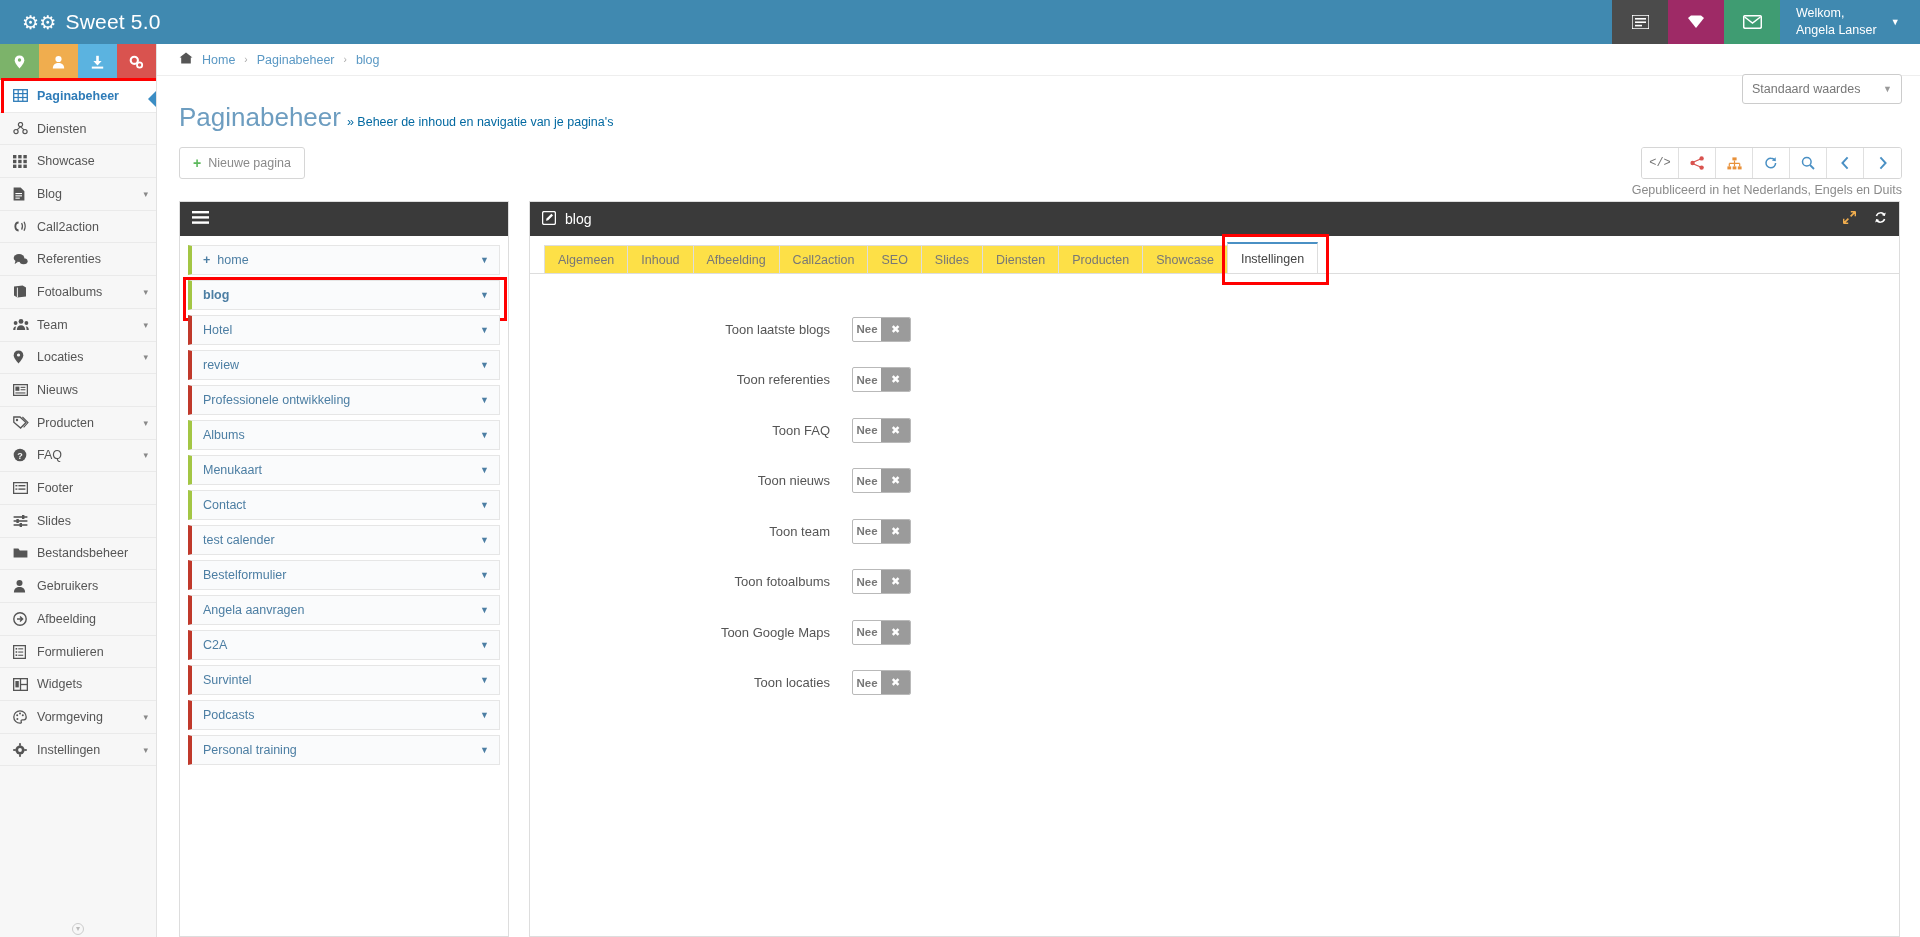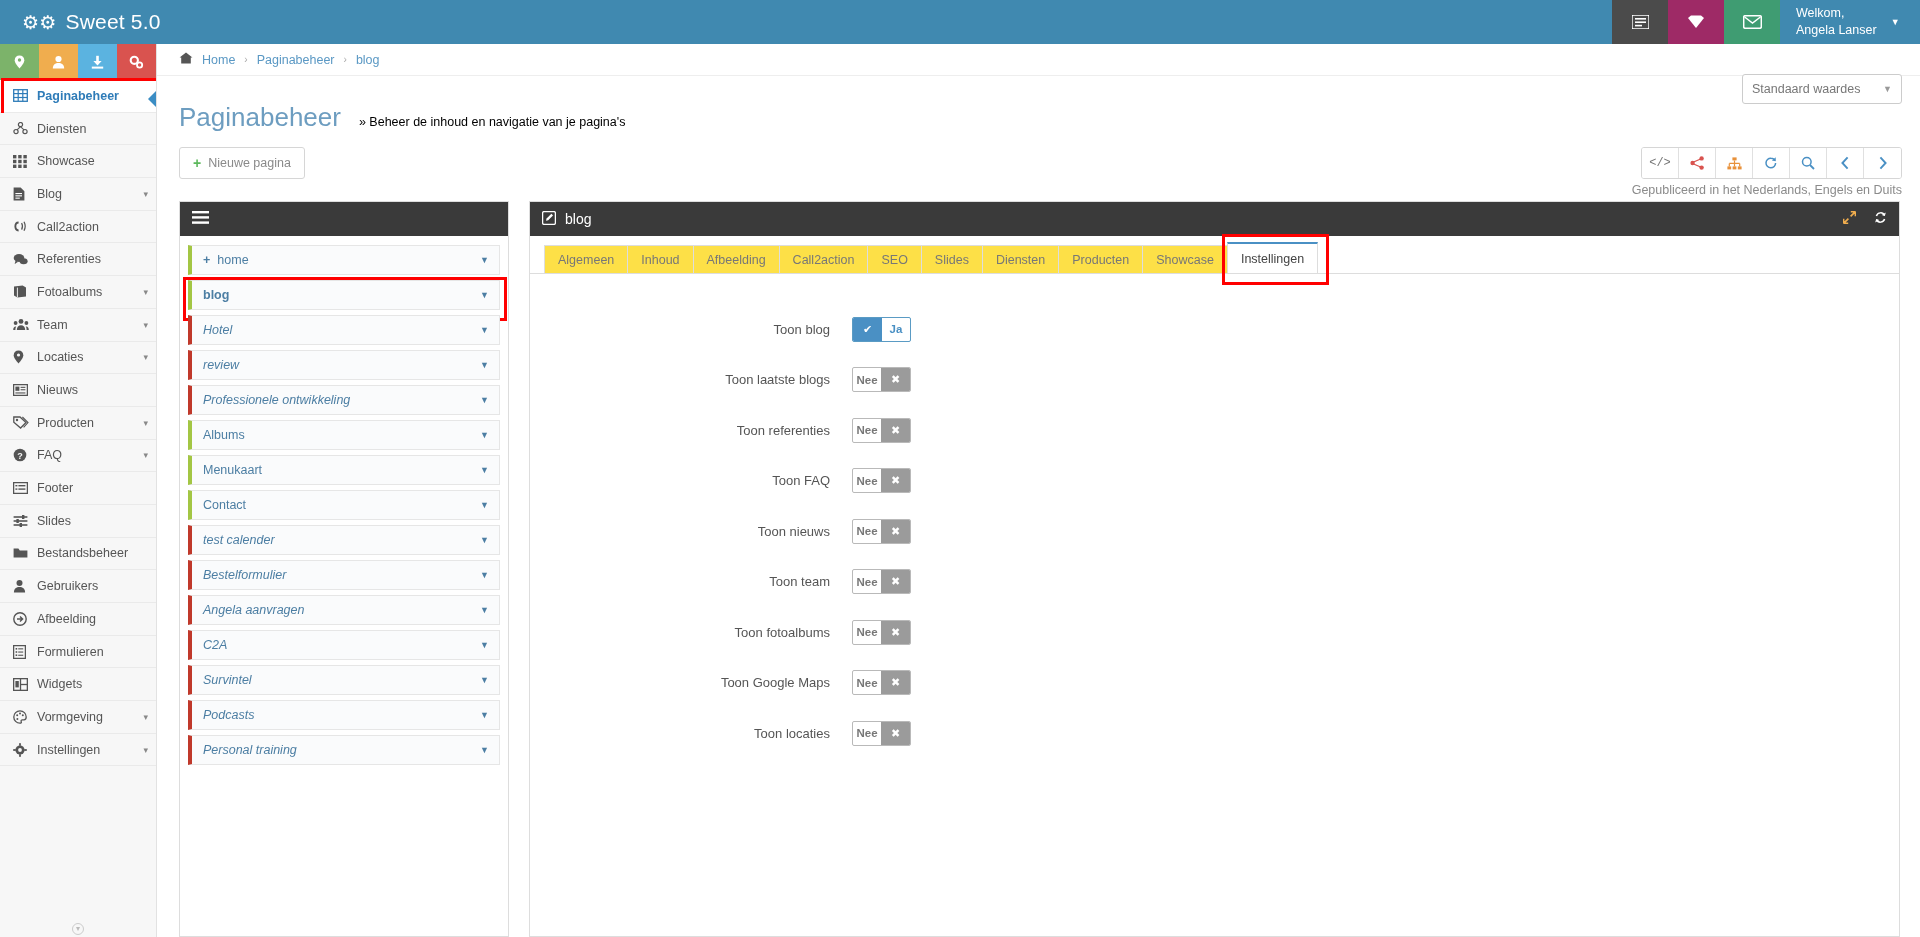--- a/index.html
+++ b/index.html
@@ -87,21 +87,21 @@
     border-bottom: 1px solid #eee;
   }
   #breadcrumb .home-ico { color: #555; font-size: 13px; }
   #breadcrumb .sep { color: #aaa; font-size: 10px; }
   #breadcrumb .crumb { cursor: pointer; }
 
   #page-head {
     display: flex; align-items: baseline; padding: 26px 0 0 22px; position: relative;
   }
   #page-title { font-size: 26px; color: #6d9dc0; font-weight: normal; }
-  #page-sub { font-size: 12.5px; color: #000000; margin-left: 18px; }
+  #page-sub { font-size: 12.5px; color: #0369a1; margin-left: 6px; }
   #defaults-select {
     position: absolute; right: 18px; top: -2px; width: 160px; height: 30px;
     border: 1px solid #ccc; border-radius: 3px; background: #fff;
     display: flex; align-items: center; justify-content: space-between;
     padding: 0 9px; font-size: 12.5px; color: #777; cursor: pointer;
   }
   #defaults-select .caret { font-size: 9px; color: #999; }
 
   #action-row { position: relative; height: 56px; padding: 14px 0 0 22px; }
   #new-page-btn {
@@ -136,21 +136,21 @@
     padding-left: 12px; color: #fff; font-size: 14px;
   }
   #tree-body { padding: 9px 8px 0 8px; overflow: hidden; height: 700px; }
   .tree-item {
     position: relative; display: flex; align-items: center; height: 30px;
     margin-bottom: 5px; background: #fafbfc; border: 1px solid #e6e6e6;
     border-left-width: 4px; font-size: 12.5px; color: #4c7ea3;
     padding: 0 10px 0 11px; cursor: pointer;
   }
   .tree-item.lb-green { border-left-color: #a3c644; }
-  .tree-item.lb-red   { border-left-color: #c0392b; font-style: italic; }
+  .tree-item.lb-red   { border-left-color: #c0392b; }
   .tree-item .t-lbl { flex: 1; }
   .tree-item .t-plus { color: #4c7ea3; margin-right: 7px; font-weight: bold; }
   .tree-item .t-caret { color: #4c7ea3; font-size: 9px; }
   .tree-item.selected { font-weight: bold; }
   .tree-item.selected::after {
     content: ""; position: absolute; left: -9px; top: -4px;
     width: 318px; height: 38px; border: 3px solid #f00; pointer-events: none;
   }
 
   
@@ -770,27 +770,20 @@
         </div>
       <div id="tab-active-wrap">
         <div class="tab active">
             <span>Instellingen</span>
           </div>
       </div>
     </div>
 
     <div id="settings-form">
 
-      <div class="form-row">
-        <div class="f-label">Toon blog</div>
-        <div class="toggle on">
-          <span class="sw-box">✔</span>
-          <span class="sw-txt">Ja</span>
-        </div>
-      </div>
 
       <div class="form-row">
         <div class="f-label">Toon laatste blogs</div>
         <div class="toggle off">
           <span class="sw-box">✖</span>
           <span class="sw-txt">Nee</span>
         </div>
       </div>
 
       <div class="form-row">

